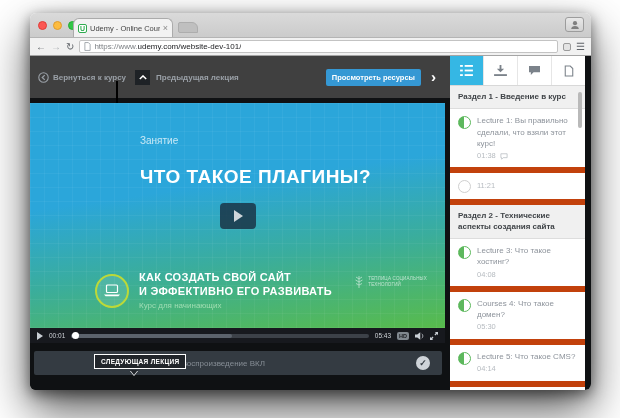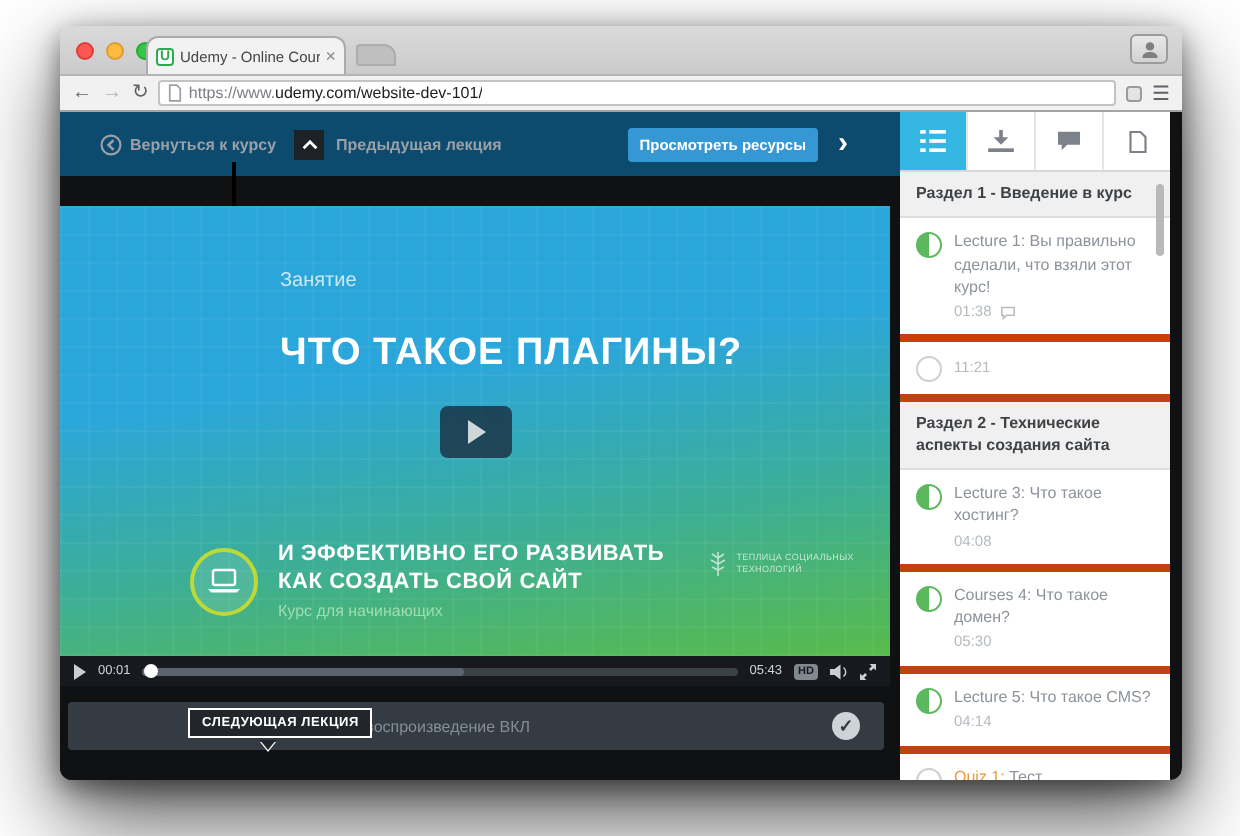--- a/index.html
+++ b/index.html
@@ -38,22 +38,22 @@
              display:flex; align-items:center; gap:3px; padding:0 4px; }
   .url { font-size:8px; color:#202124; white-space:nowrap; overflow:hidden; }
   .url .scheme { color:#7b7f83; }
   .mini-sq { width:8px; height:8px; border:1px solid #9b9b9b; border-radius:2px; background:#e4e4e4;}
   .menu-ic { font-size:10px; color:#5f6368; }
 
   
   .content { display:flex; height:334px; background:#0f1113; }
   .player-col { position:relative; width:420px; flex:none; background:#0f1113; }
 
-  .ptoolbar { position:absolute; top:0; left:0; right:0; height:32px; background:#0c4a6e;
-              display:flex; align-items:center; padding:0 20px; }
+  .ptoolbar { position:absolute; top:0; left:0; right:0; height:42px; background:#404040;
+              display:flex; align-items:center; padding:0 8px; }
   .back-btn { display:flex; align-items:center; gap:4px; color:#9aa0a7; font-size:8px; font-weight:bold; }
   .caret-box { width:15px; height:15px; background:#1e2226; display:flex; align-items:center;
                justify-content:center; margin-left:9px; }
   .prev-label { color:#9aa0a7; font-size:8px; font-weight:bold; margin-left:6px; }
   .spacer { flex:1; }
   .resources-btn { background:#3598d4; color:#fff; font-size:7.5px; font-weight:bold;
                    padding:4px 6px; border-radius:2px; }
   .next-chevron { color:#fff; font-size:15px; font-weight:bold; margin:0 6px 2px 10px; line-height:1;}
   .stem-line { position:absolute; left:86px; top:25px; width:2px; height:22px; background:#000; }
 
@@ -107,21 +107,21 @@
                 text-align:center; }
 
   
   .sidebar { position:relative; width:135px; flex:none; background:#fff; overflow:hidden; }
   .side-tabs { display:flex; height:30px; border-bottom:1px solid #d8d8d8; background:#fff; }
   .side-tab { flex:1; display:flex; align-items:center; justify-content:center; border-right:1px solid #e6e6e6;}
   .side-tab:last-child{ border-right:none; }
   .side-tab.active { background:#35b7e4; }
   .sec-header { padding:6px 8px; background:#f0f0f0; border-bottom:1px solid #ddd;
                 font-size:8px; font-weight:bold; color:#3f4347; line-height:1.3; }
-  .lec { display:flex; gap:6px; padding:6px 6px 6px 8px; border-bottom:4px solid #c2410c; background:#fff;}
+  .lec { display:flex; gap:6px; padding:6px 6px 6px 8px; border-bottom:6px solid #c2410c; background:#fff;}
   .status { width:13px; height:13px; border-radius:50%; flex:none; margin-top:1px;
             border:1px solid #cfcfcf; background:#fff; }
   .status.half { border-color:#5cb85c; background:linear-gradient(90deg,#5cb85c 50%, #fff 50%); }
   .lec-body { font-size:8px; color:#8d939b; line-height:1.4; }
   .lec-meta { margin-top:2px; color:#b6bbc0; font-size:7.5px; display:flex; align-items:center; gap:4px;}
   .quiz-prefix { color:#ec9b3b; }
   .scroll-thumb { position:absolute; right:3px; top:36px; width:4px; height:36px; background:#b9b9b9;
                   border-radius:2px; }
 </style>
 </head>
@@ -195,22 +195,22 @@
             <span class="tri"></span>
           </div>
           <div class="band">
             <div class="band-circle">
               <svg width="18" height="13" viewBox="0 0 18 13">
                 <rect x="3.5" y="1" width="11" height="7.5" rx="1" fill="none" stroke="#fff" stroke-width="1.2"></rect>
                 <path d="M1 10.5h16l-1.6 1.8H2.6z" fill="#fff"></path>
               </svg>
             </div>
             <div class="band-text">
+              <div class="band-line">КАК СОЗДАТЬ СВОЙ САЙТ</div>
               <div class="band-line">И ЭФФЕКТИВНО ЕГО РАЗВИВАТЬ</div>
-              <div class="band-line">КАК СОЗДАТЬ СВОЙ САЙТ</div>
               <div class="band-sub">Курс для начинающих</div>
             </div>
             <div class="band-logo">
               <svg width="10" height="14" viewBox="0 0 10 14">
                 <path d="M5 1v12M5 4 2 2m3 2 3-2M5 7 1.5 5M5 7l3.5-2M5 10 2 8.5M5 10l3-1.5" stroke="#fff" stroke-width=".8" fill="none"></path>
               </svg>
               <div class="logo-text">
                 <div>ТЕПЛИЦА СОЦИАЛЬНЫХ</div>
                 <div>ТЕХНОЛОГИЙ</div>
               </div>

